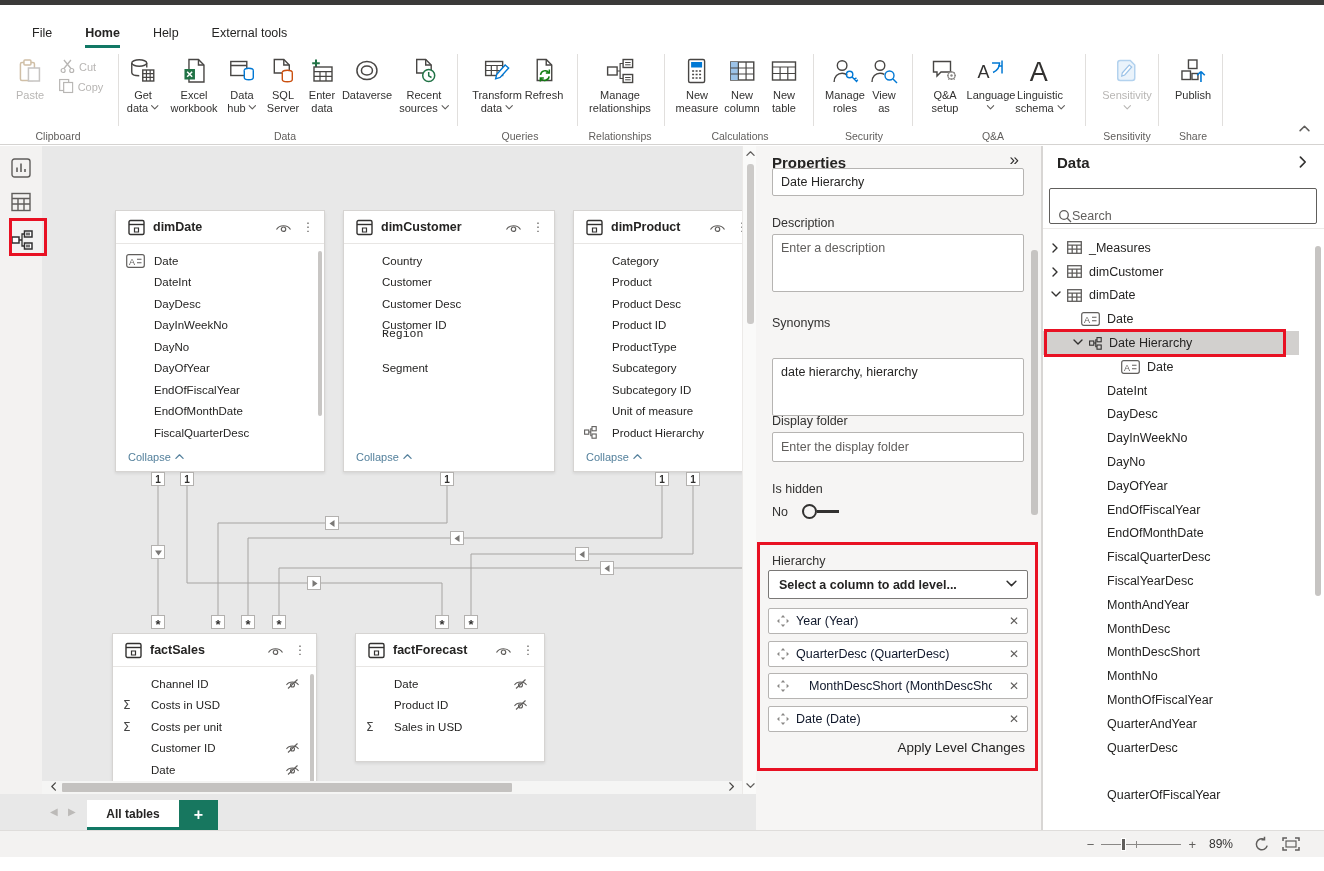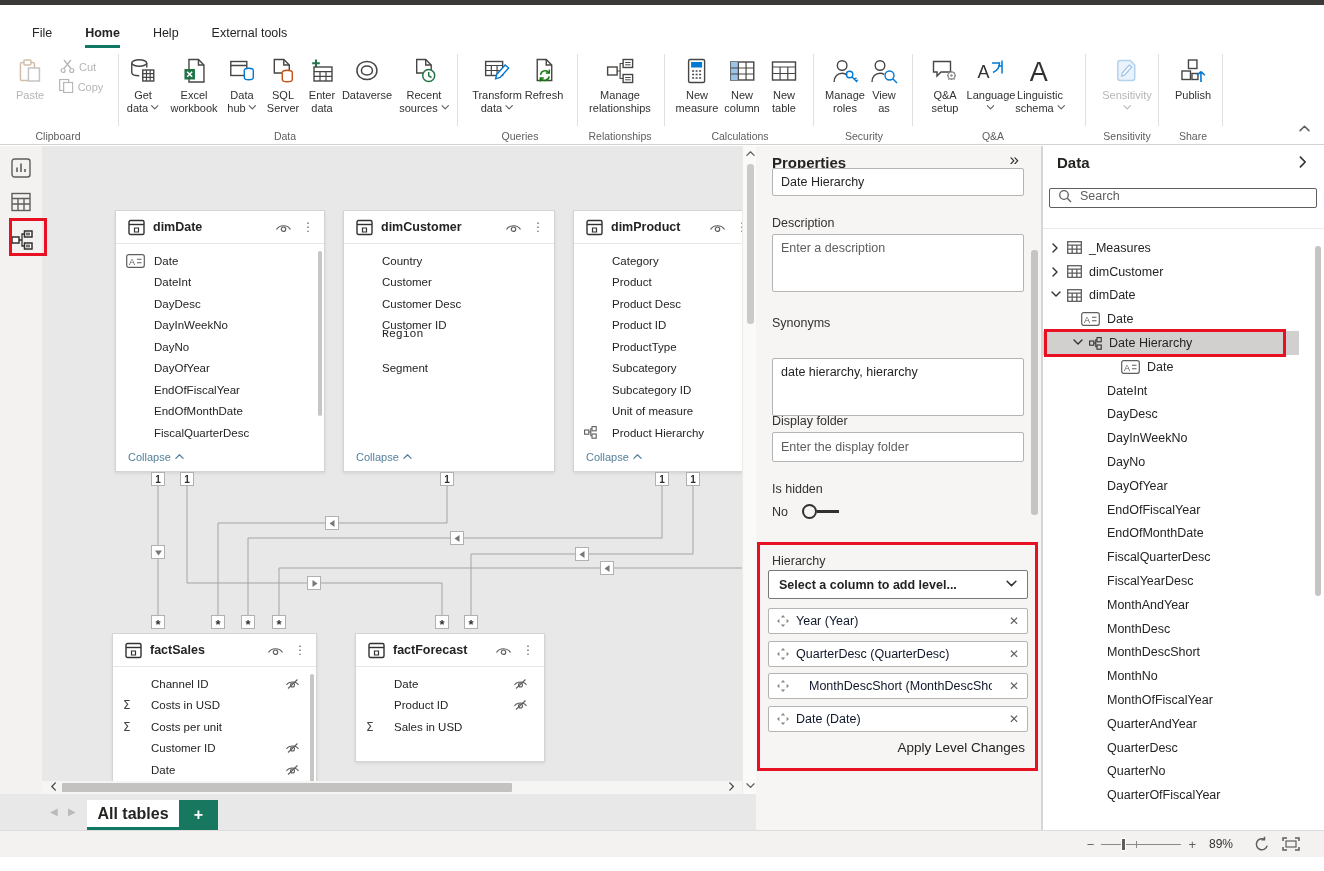--- a/index.html
+++ b/index.html
@@ -52,21 +52,21 @@
 #canvas-vscroll { position:absolute; left:742px; top:146px; width:14px; height:649px; background:#fafaf9; border-left:1px solid #eceae8; }
 #canvas-vscroll .varrow { position:absolute; left:3px; color:#605e5c; }
 #cv-thumb { position:absolute; left:4px; top:18px; width:7px; height:160px; background:#cccac8; border-radius:3px; }
 #canvas-hscroll { position:absolute; left:42px; top:781px; width:700px; height:13px; background:#f5f5f4; display:flex; align-items:center; }
 #ch-thumb { position:absolute; left:20px; top:2px; width:450px; height:9px; background:#c4c2c0; border-radius:1px; }
 .harrow { position:absolute; top:1px; color:#605e5c; }
 
 
 #tabrow { position:absolute; left:0px; top:794px; width:756px; height:36px; background:#e8e8e8; }
 .tab-nav { position:absolute; top:12px; font-size:10px; color:#bcbab8; }
-#tab-alltables { position:absolute; left:87px; top:6px; width:92px; height:30px; background:#fff; display:flex; align-items:center; justify-content:center; font-size:16px; font-weight:700; color:#252423; border-bottom:3px solid #117865; }
+#tab-alltables { position:absolute; left:87px; top:6px; width:92px; height:30px; background:#fff; display:flex; align-items:center; justify-content:center; font-size:12px; font-weight:700; color:#252423; border-bottom:3px solid #117865; }
 #tab-add { position:absolute; left:179px; top:6px; width:39px; height:30px; background:#17775f; color:#fff; display:flex; align-items:center; justify-content:center; font-size:16px; font-weight:700; }
 
 
 #properties { position:absolute; left:756px; top:146px; width:286px; height:684px; background:#f6f5f4; border-right:1px solid #d8d6d4; }
 #prop-title { position:absolute; left:16px; top:8px; font-size:15px; font-weight:700; color:#252423; }
 #prop-collapse { position:absolute; right:22px; top:4px; font-size:17px; color:#323130; }
 .prop-label { position:absolute; left:16px; font-size:12.5px; color:#323130; }
 .prop-input { position:absolute; left:16px; width:252px; background:#fff; border:1px solid #b6b4b2; border-radius:2px; font-size:12.5px; color:#252423; padding:6px 8px; font-family:inherit; }
 .prop-input::placeholder { color:#605e5c; opacity:1; }
 textarea.prop-input { resize:none; }
@@ -81,21 +81,21 @@
 #hier-dropdown .dd-text { flex:1; font-size:12.5px; font-weight:700; color:#252423; }
 .level-row { position:absolute; left:12px; width:260px; height:26px; background:#fff; border:1px solid #b6b4b2; border-radius:2px; display:flex; align-items:center; padding:0 8px; }
 .level-row .lvl-text { flex:1; font-size:12.5px; color:#0f172a; margin-left:7px; white-space:nowrap; overflow:hidden; }
 .level-row .lvl-x { color:#605e5c; font-size:12px; margin-left:4px; }
 #apply-levels { position:absolute; right:16px; top:594px; font-size:13.5px; color:#252423; }
 
 
 #data-panel { position:absolute; left:1042px; top:146px; width:282px; height:684px; background:#fff; border-left:1px solid #d8d6d4; }
 #data-title { position:absolute; left:14px; top:8px; font-size:15px; font-weight:700; color:#252423; }
 #data-collapse { position:absolute; right:14px; top:10px; }
-#search-box { position:absolute; left:6px; top:42px; width:268px; height:20px; border:1px solid #605e5c; border-radius:2px; background:#fff; display:flex; align-items:flex-start; padding:0 8px; gap:8px; }
+#search-box { position:absolute; left:6px; top:42px; width:268px; height:36px; border:1px solid #605e5c; border-radius:2px; background:#fff; display:flex; align-items:flex-end; padding:0 8px; }
 #search-box .ph { font-size:12.5px; color:#605e5c; }
 #data-sep { position:absolute; left:0; top:82px; width:100%; height:1px; background:#edebe9; }
 #tree { position:absolute; left:0; top:90px; width:282px; height:594px; overflow:hidden; }
 .trow { position:absolute; left:0; width:256px; height:23.8px; display:flex; align-items:center; }
 .trow.selected { background:#d2d0ce; }
 .trow .tlabel { font-size:12.5px; color:#252423; white-space:nowrap; }
 .tchev { width:10px; margin-right:6px; display:flex; }
 .ticon { margin-right:7px; display:flex; }
 #tree-scroll { position:absolute; right:3px; top:100px; width:6px; height:350px; background:#c6c4c2; border-radius:3px; }
 
@@ -1064,23 +1064,20 @@
         </div>
         <div class="trow" style="top: 452.2px; padding-left: 64px;">
           <span class="tlabel">MonthOfFiscalYear</span>
         </div>
         <div class="trow" style="top: 476px; padding-left: 64px;">
           <span class="tlabel">QuarterAndYear</span>
         </div>
         <div class="trow" style="top: 499.8px; padding-left: 64px;">
           <span class="tlabel">QuarterDesc</span>
         </div>
-        <div class="trow" style="top: 523.6px; padding-left: 64px;">
-          <span class="tlabel">QuarterNo</span>
-        </div>
         <div class="trow" style="top: 547.4px; padding-left: 64px;">
           <span class="tlabel">QuarterOfFiscalYear</span>
         </div>
       </div>
       <div id="tree-scroll"></div>
     </div>
   <div id="statusbar">
       <div id="zoom-area">
         <span id="zoom-minus">−</span>
         <span id="zoom-track">

